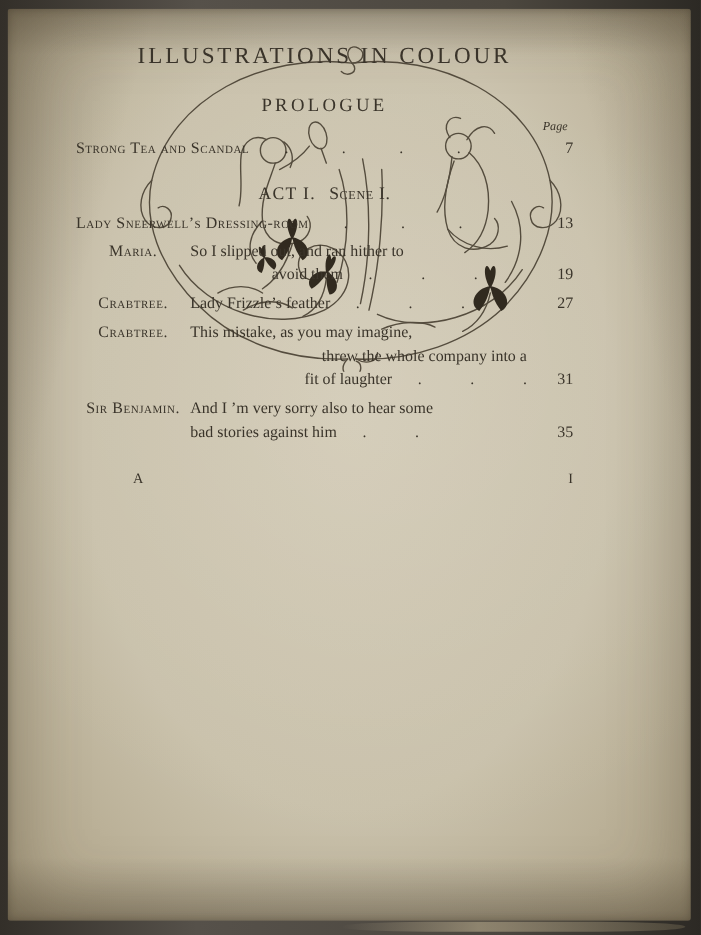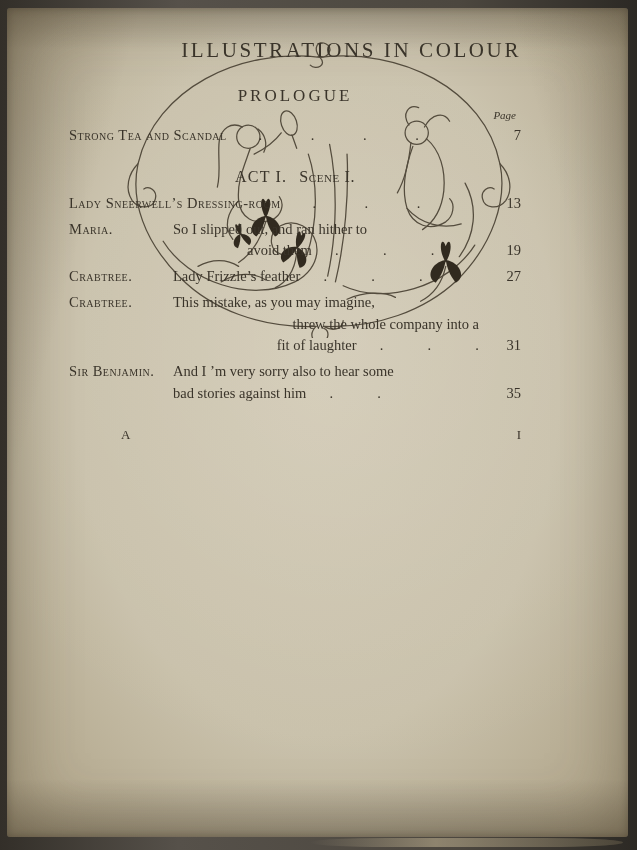--- a/index.html
+++ b/index.html
@@ -25,34 +25,34 @@
       linear-gradient(255deg, rgba(58,48,33,.18), rgba(0,0,0,0) 14%),
       linear-gradient(180deg, rgba(58,48,33,.22), rgba(0,0,0,0) 5%, rgba(0,0,0,0) 93%, rgba(58,48,33,.28)),
       radial-gradient(ellipse at 50% 45%, #d1c9b4 0%, #c9c1ab 55%, #aca084 100%);
     box-shadow: inset 0 0 70px rgba(66,56,38,.40), inset 0 0 8px rgba(40,32,20,.35);
   }
   .ornament-wrap{ text-align:center; padding-top:30px; }
   .content{
     position:absolute; left:62px; top:0; width:452px; color:#3a342a;
   }
   .title{
-    text-align:right; font-size:21px; letter-spacing:2.6px;
+    text-align:center; font-size:21px; letter-spacing:2.6px;
     font-weight:normal; margin:30px 0 0 0;
   }
   .prologue{
     text-align:center; font-size:17px; letter-spacing:3px;
     font-weight:normal; margin:23px 0 0 0;
   }
   .page-label{
     text-align:right; font-style:italic; font-size:11px;
     padding-right:5px; margin-top:3px;
   }
   .toc{ font-size:14.5px; line-height:1.5; }
   .row{ display:grid; grid-template-columns:104px 1fr 42px; margin-top:4px; }
-  .speaker{ font-variant:small-caps; letter-spacing:.5px; }
+  .speaker{ font-variant:small-caps; letter-spacing:.5px;text-align:center; }
   .label{ grid-column:1 / 3; font-variant:small-caps; letter-spacing:.5px; }
   .pg{ text-align:right; align-self:end; }
   .dots{ word-spacing:2.8em; margin-left:1.6em; letter-spacing:0; }
   .label .dots{ word-spacing:3.1em; margin-left:2.2em; }
   .ind-center{ margin-left:74px; }
   .ind{ margin-left:20px;text-align:right; }
   .act{
     text-align:center; font-size:16px; font-weight:normal;
     letter-spacing:1.2px; margin:18px 0 3px 0;
   }

